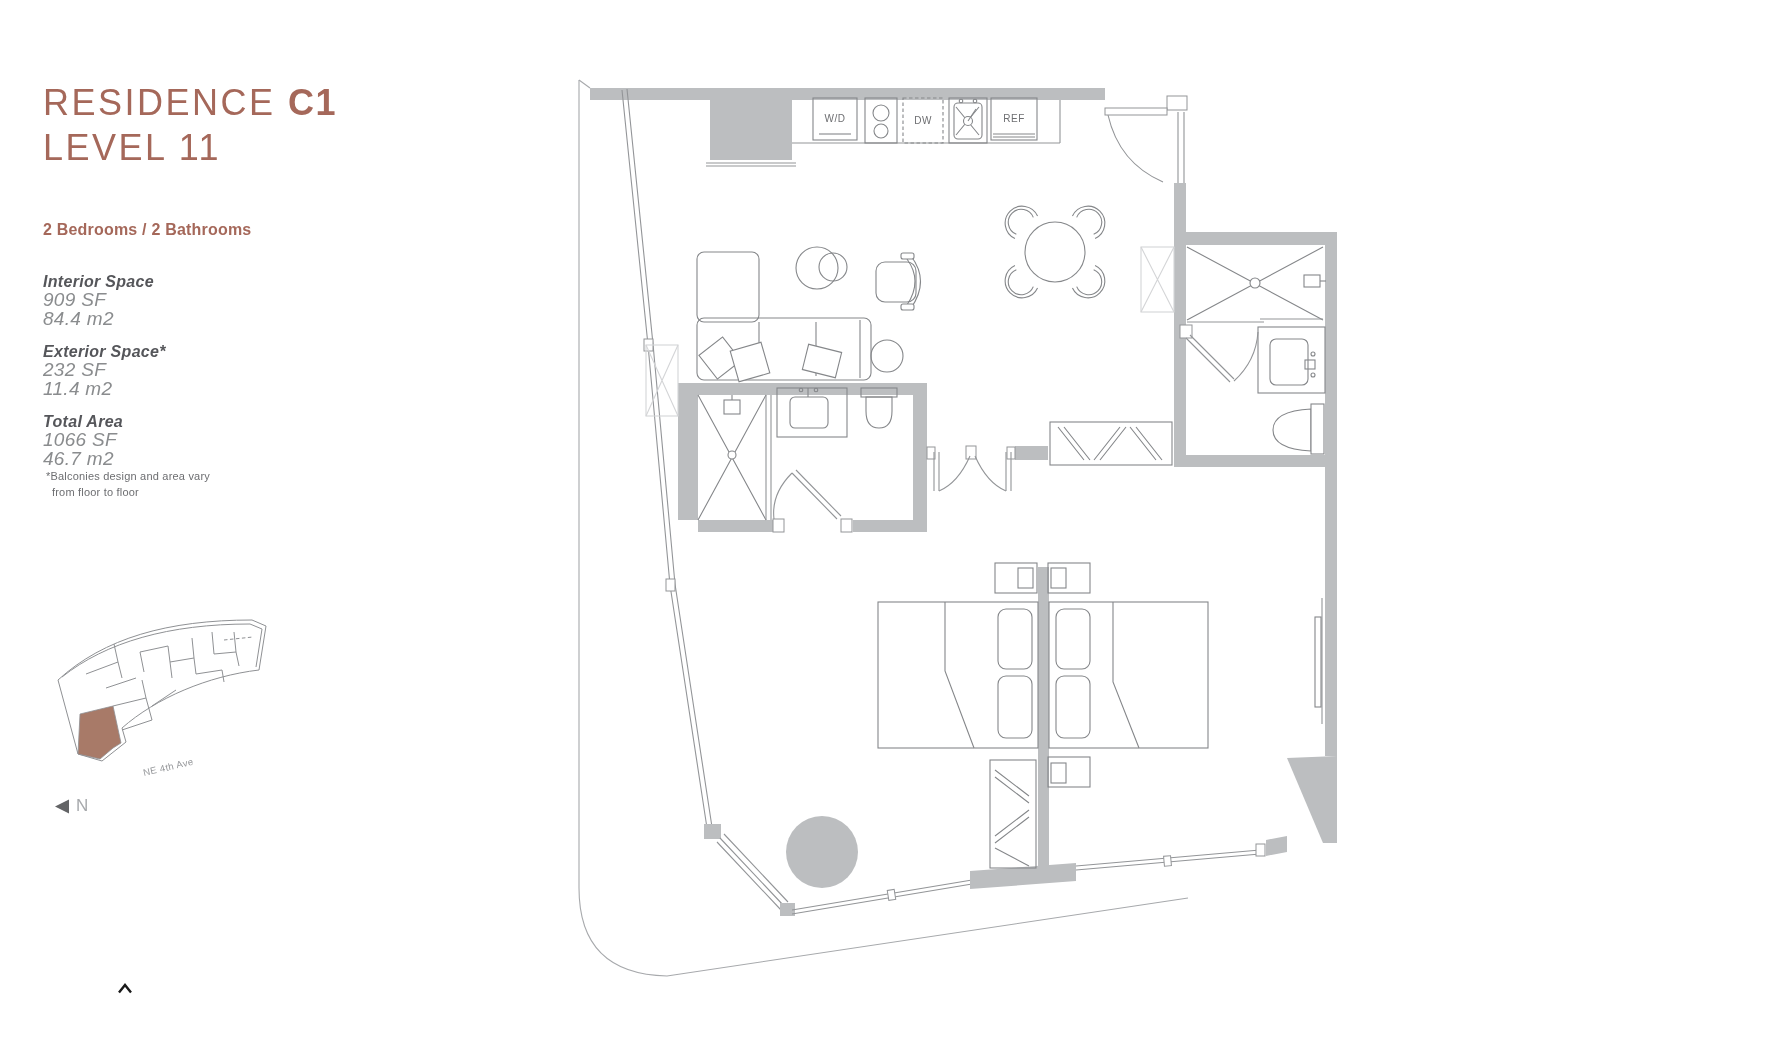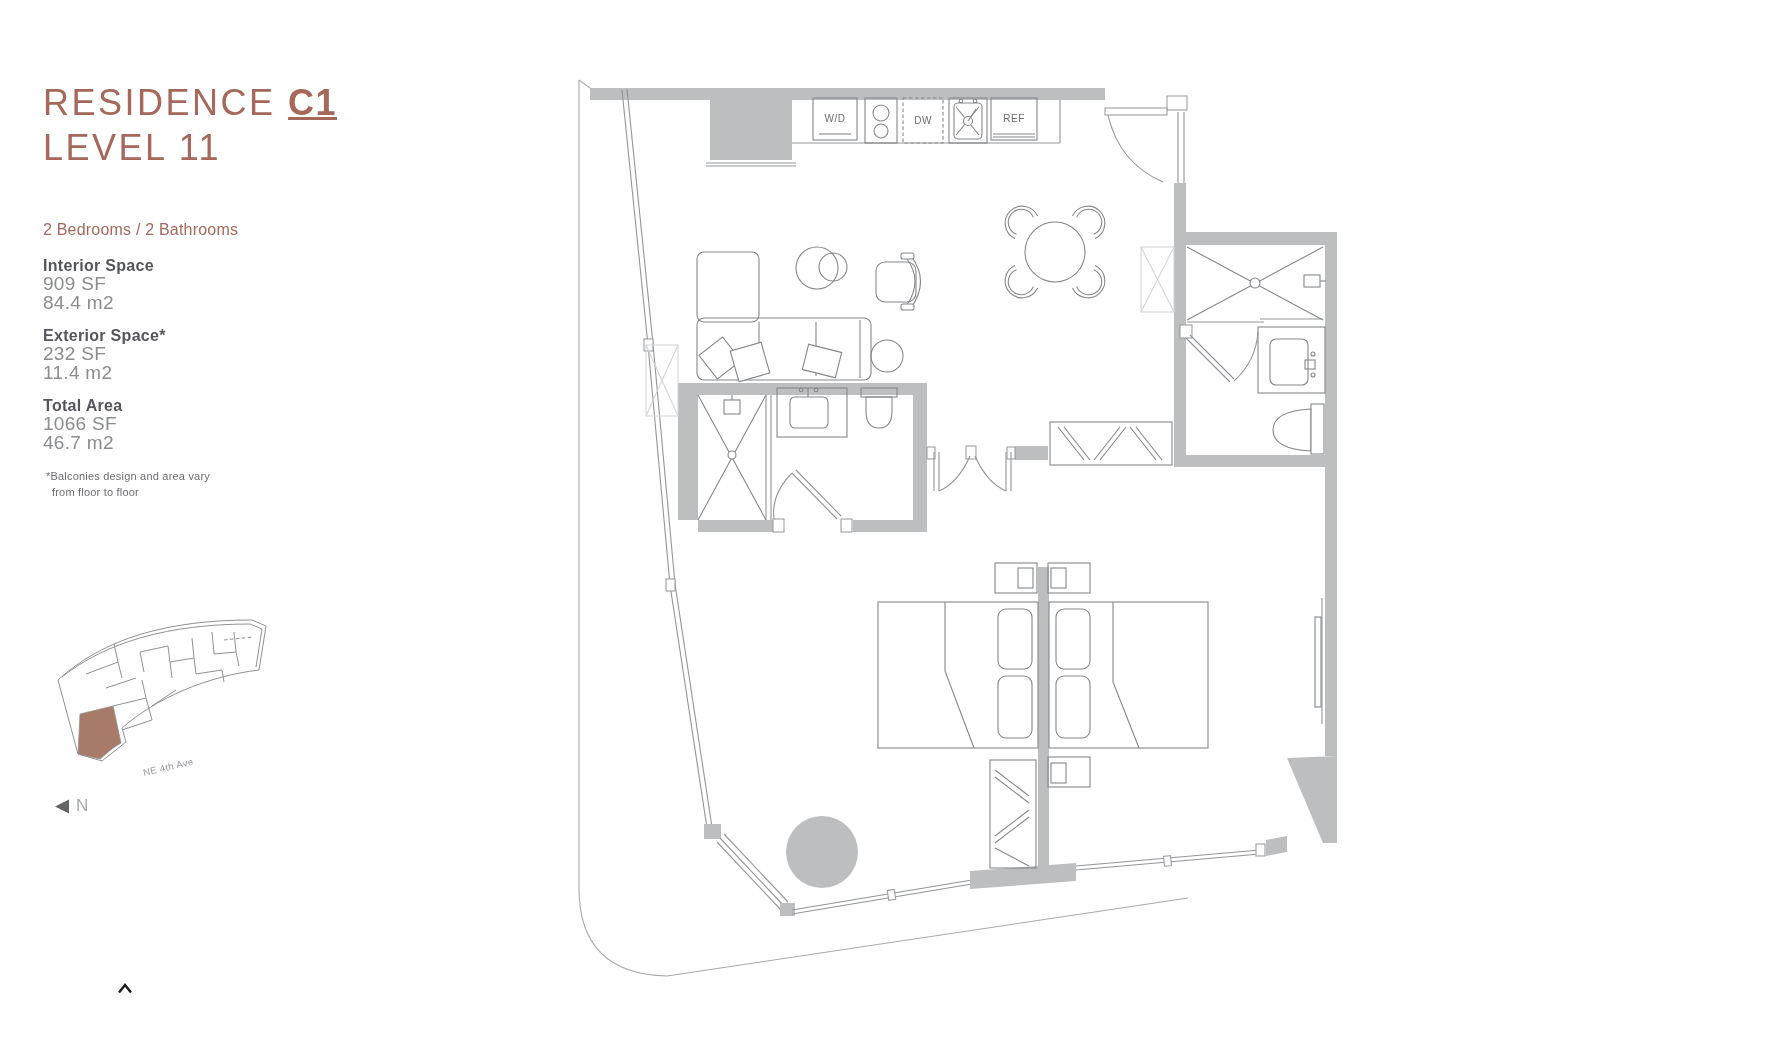--- a/index.html
+++ b/index.html
@@ -1,23 +1,23 @@
 <!DOCTYPE html>
 <html style="--accent_brown: #a5685a; --highlight_unit: #a87a68; --wall_gray: #bcbec0; --line_gray: #939598; --pale_gray: #d4d5d7; --text_dark: #55565a; --text_mid: #8a8c8e; --text_light: #6d6e71;"><head>
 <meta charset="utf-8">
 <style>
   html,body{margin:0;padding:0;width:1766px;height:1048px;background:#fff;overflow:hidden;
     font-family:"Liberation Sans",sans-serif;}
   .abs{position:absolute;}
   
   .title{left:43px;top:80px;color:var(--accent_brown);font-size:36px;font-weight:300;
     letter-spacing:2.5px;line-height:45px;white-space:nowrap;}
-  .title .bold{font-weight:700;letter-spacing:1.5px;text-decoration:underline;}
-  .subtitle{left:43px;top:221px;color:var(--accent_brown);font-size:16px;font-weight:400;letter-spacing:.2px;}
-  .stats{left:43px;top:256px;}
+  .title .bold{font-weight:700;letter-spacing:1.5px;}
+  .subtitle{left:43px;top:221px;color:var(--accent_brown);font-size:16px;font-weight:700;letter-spacing:.2px;}
+  .stats{left:43px;top:272px;font-style:italic;}
   .stat{margin-bottom:14px;}
   .stat-label{color:var(--text_dark);font-size:16px;font-weight:600;line-height:19px;letter-spacing:.3px;}
   .stat-val{color:var(--text_mid);font-size:19px;font-weight:400;line-height:18.5px;letter-spacing:.3px;}
   .footnote{left:46px;top:468px;color:var(--text_light);font-size:11px;line-height:16px;letter-spacing:.2px;}
   .footnote .l2{padding-left:6px;}
   .north{left:55px;top:796px;display:flex;align-items:center;gap:6px;}
   .north .nlabel{color:#a7a9ac;font-size:17px;letter-spacing:1px;}
   .caret{left:117px;top:980px;}
   
   .wall{fill:var(--wall_gray);stroke:none;}

